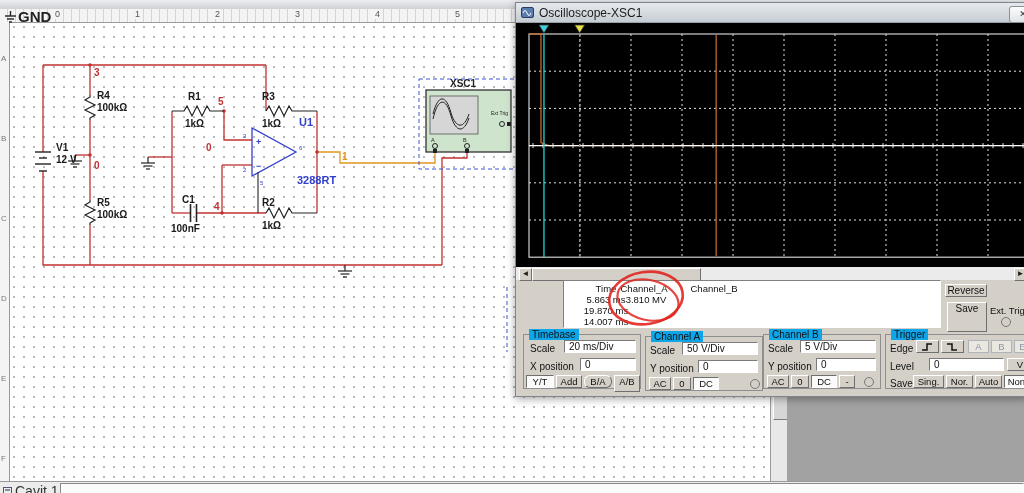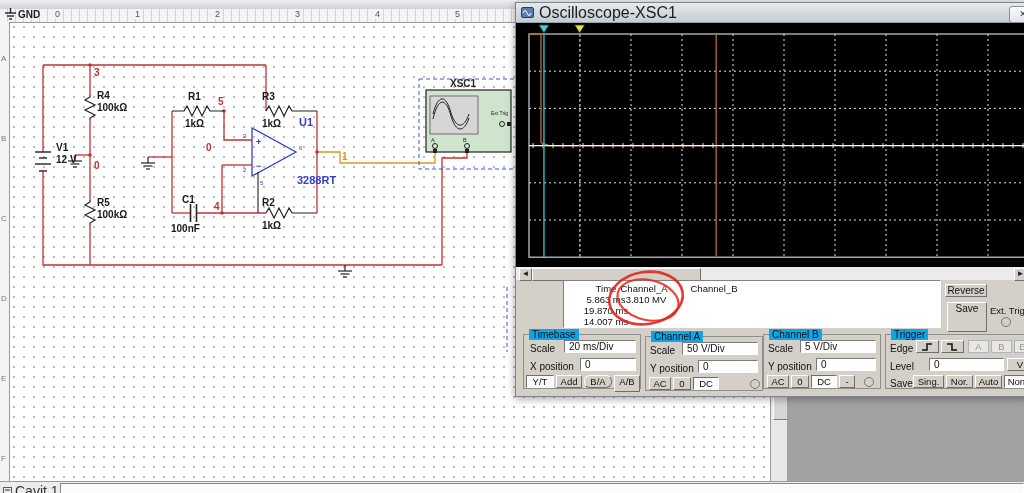--- a/index.html
+++ b/index.html
@@ -6,36 +6,36 @@
   body{width:1024px;height:493px;overflow:hidden;position:relative;
        font-family:"Liberation Sans", sans-serif;background:#ffffff;font-size:11px;color:#111;}
   .abs{position:absolute;}
   
   #top-strip{left:0;top:0;width:1024px;height:9px;background:linear-gradient(#eceef0,#cfd2d6);border-bottom:1px solid #9a9a9a;z-index:1;}
   #h-ruler{left:0;top:9px;width:770px;height:13px;background:#f4f4f4;border-bottom:1px solid #9a9a9a;z-index:1;
            background-image:repeating-linear-gradient(90deg,transparent 0 7px,#d4d4d4 7px 8px);}
   #h-ruler span{position:absolute;top:0;font-size:9px;color:#555;background:#f4f4f4;padding:0 2px;}
   #v-ruler{left:0;top:22px;width:9px;height:459px;background:#f4f4f4;border-right:1px solid #9a9a9a;z-index:1;}
   #v-ruler span{position:absolute;left:1px;font-size:8px;color:#777;}
-  #gnd-chip{left:5px;top:8px;z-index:3;display:flex;align-items:center;gap:2px;font-weight:bold;font-size:10px;color:#222;}
+  #gnd-chip{left:5px;top:8px;z-index:3;display:flex;align-items:center;gap:2px;font-weight:bold;font-size:15px;color:#222;}
   #sheet{left:9px;top:22px;width:761px;height:459px;background:#fff;z-index:0;
          background-image:radial-gradient(circle,#b9b9b9 0.9px,transparent 0.9px);background-size:10px 10px;}
   #v-scroll{left:770px;top:22px;width:17px;height:459px;background:#e8e8e8;border-left:1px solid #999;z-index:1;}
   #v-thumb{left:2px;top:374px;width:13px;height:22px;background:#d6d6d6;border:1px solid;border-color:#fff #7d7d7d #7d7d7d #fff;position:absolute;}
   #right-gray{left:787px;top:22px;width:237px;height:459px;background:#a2a2a2;z-index:1;}
   #bottom-bar{left:0;top:481px;width:1024px;height:12px;background:#ececec;border-top:1px solid #9a9a9a;z-index:6;}
   #sheet-tab{position:absolute;left:3px;top:1px;display:flex;align-items:center;gap:3px;font-size:14px;color:#333;text-decoration:underline;}
   #h-scroll-track{position:absolute;left:60px;top:1px;right:0;height:10px;background:#fbfbfb;border:1px solid;border-color:#8a8a8a #fff #fff #8a8a8a;}
   #circuit-svg{left:0;top:0;z-index:2;}
   
   #scope-win{left:515px;top:2px;width:512px;height:393px;background:#d4d0c8;border:1px solid #7e858f;
              box-shadow:0 2px 8px rgba(0,0,0,.35);z-index:10;overflow:hidden;}
   #scope-title{left:0;top:0;width:100%;height:20px;background:linear-gradient(#e6eaee,#c6ccd4);
                border-bottom:1px solid #9aa0a8;display:flex;align-items:center;padding-left:5px;box-sizing:border-box;gap:5px;}
-  #scope-title .t{font-size:16px;color:#1c1c1c;}
+  #scope-title .t{font-size:12px;color:#1c1c1c;}
   #close-frag{left:493px;top:3px;width:26px;height:15px;background:linear-gradient(#fdfdfd,#dfe3e8);
               border:1px solid #8b9097;border-radius:3px;text-align:center;font-size:9px;line-height:14px;color:#333;}
   #display-bg{left:0;top:20px;width:512px;height:245px;background:#000;}
   #scope-svg{position:absolute;left:3px;top:0;}
   .sb{background:#d4d0c8;border:1px solid;border-color:#fff #6f6f6f #6f6f6f #fff;font-size:8px;line-height:10px;text-align:center;color:#222;}
   #scope-hscroll{left:0;top:264px;width:512px;height:13px;background:#ebebeb;}
   
   #t-box{left:4px;top:278px;width:44px;height:44px;background:#d4d0c8;border:1px solid;border-color:#808080 #fff #fff #808080;font-size:9px;}
   .tb-lbl{position:absolute;color:#111;}
   .cur-arrow{position:absolute;font-size:7px;line-height:10px;width:11px;height:10px;text-align:center;background:#d4d0c8;border:1px solid;border-color:#fff #6f6f6f #6f6f6f #fff;cursor:pointer;}

